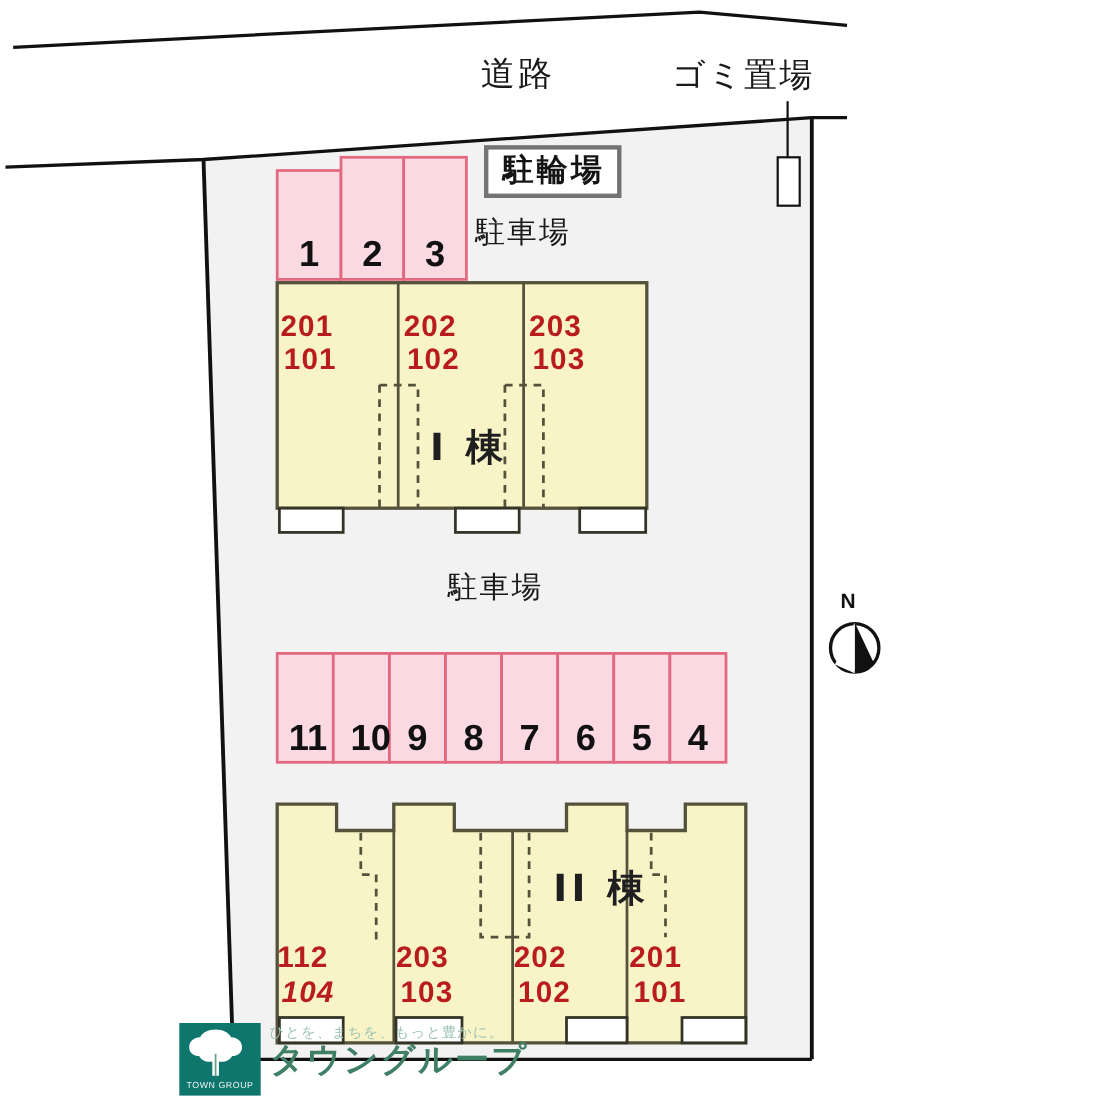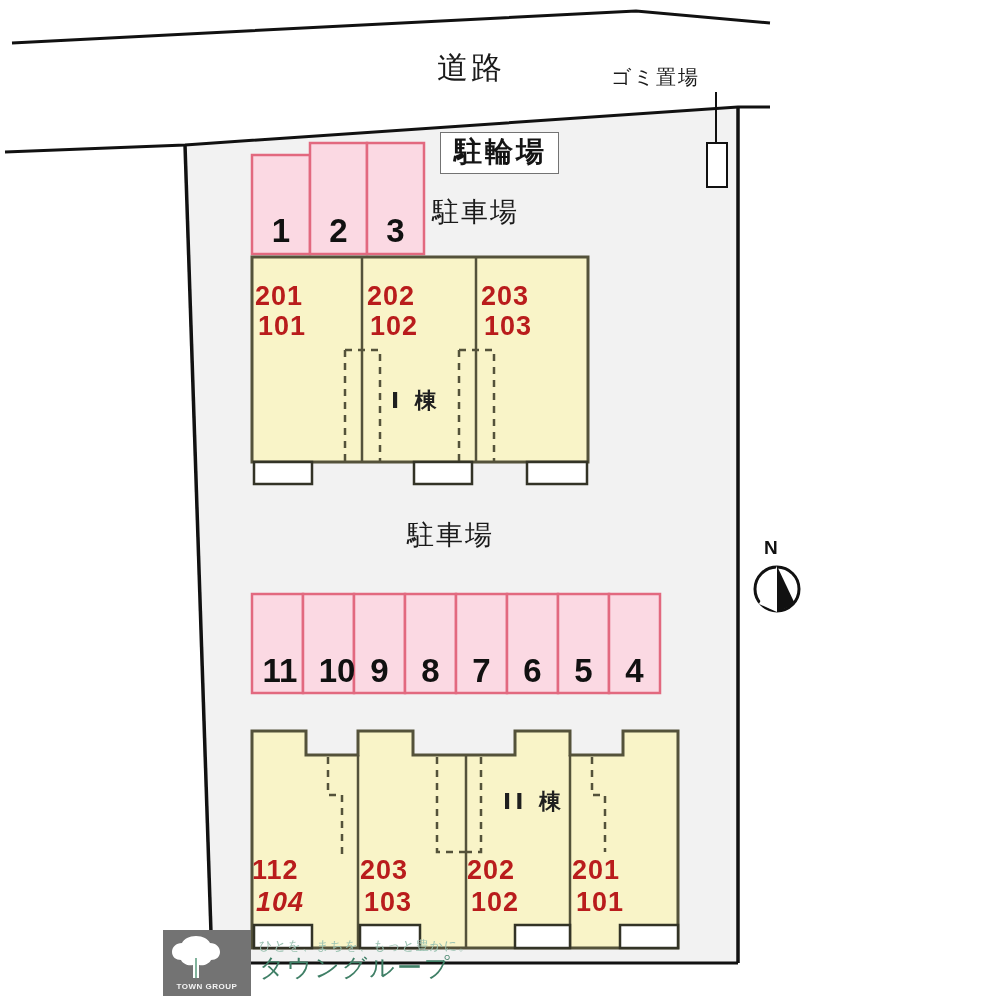--- a/index.html
+++ b/index.html
@@ -37,31 +37,30 @@
   }
   .num {
     font-family: "Liberation Sans", "DejaVu Sans", sans-serif;
     font-weight: bold;
   }
   .label-road {
     font-size: 31px;
     letter-spacing: 3px;
   }
   .label-gomi {
-    font-size: 20px;
+    font-size: 30px;
     letter-spacing: 2px;
-    margin-top: 13px;
   }
   .label-chusha {
     font-size: 27px;
     letter-spacing: 2px;
   }
   .boxed-label {
     position: absolute;
-    border: 1px solid #737373;
+    border: 4px solid #737373;
     background: #ffffff;
     font-size: 28px;
     letter-spacing: 3px;
     padding: 5px 11px 7px 13px;
     color: #141414;
     font-family: "DejaVu Sans", "Liberation Sans", sans-serif;
     font-weight: bold;
     line-height: 1;
   }
   .stall-num {
@@ -71,21 +70,21 @@
     text-align: center;
   }
   .unit-num {
     font-size: 27px;
     font-weight: bold;
     color: #b91c1c;
     text-align: left;
     letter-spacing: 1px;
   }
   .bldg-name {
-    font-size: 22px;
+    font-size: 34px;
     font-weight: bold;
     color: #1f1f1f;
     letter-spacing: 4px;
     font-family: "DejaVu Sans", "Liberation Sans", sans-serif;
   }
   .compass-n {
     font-size: 19px;
     font-weight: bold;
     color: #111;
     font-family: "Liberation Sans", sans-serif;
@@ -93,25 +92,24 @@
   
   #logo {
     position: absolute;
     left: 163px;
     top: 930px;
     display: flex;
     align-items: flex-end;
   }
   #logo-mark {
     position: relative;
-    width: 88px;
+    width: 74px;
     height: 66px;
-    background: #737373;
+    background: #0f766e;
     flex: 0 0 auto;
-    font-weight: bold;
   }
   #logo-mark .tree-svg {
     position: absolute;
     left: 7px;
     top: 4px;
     width: 52px;
     height: 46px;
   }
   #logo-mark .mark-text {
     position: absolute;
@@ -132,22 +130,22 @@
   #logo-tagline {
     color: #9cc3b2;
     font-size: 13px;
     letter-spacing: 1px;
     font-family: "DejaVu Sans", sans-serif;
     line-height: 1;
     margin-bottom: 3px;
   }
   #logo-name {
     color: #3f7f66;
-    font-size: 25px;
-    font-weight: normal;
+    font-size: 31px;
+    font-weight: bold;
     letter-spacing: 2px;
     font-family: "DejaVu Sans", sans-serif;
     line-height: 1;
   }
 </style>
 </head>
 <body>
 
 <div id="plan-root">
 

